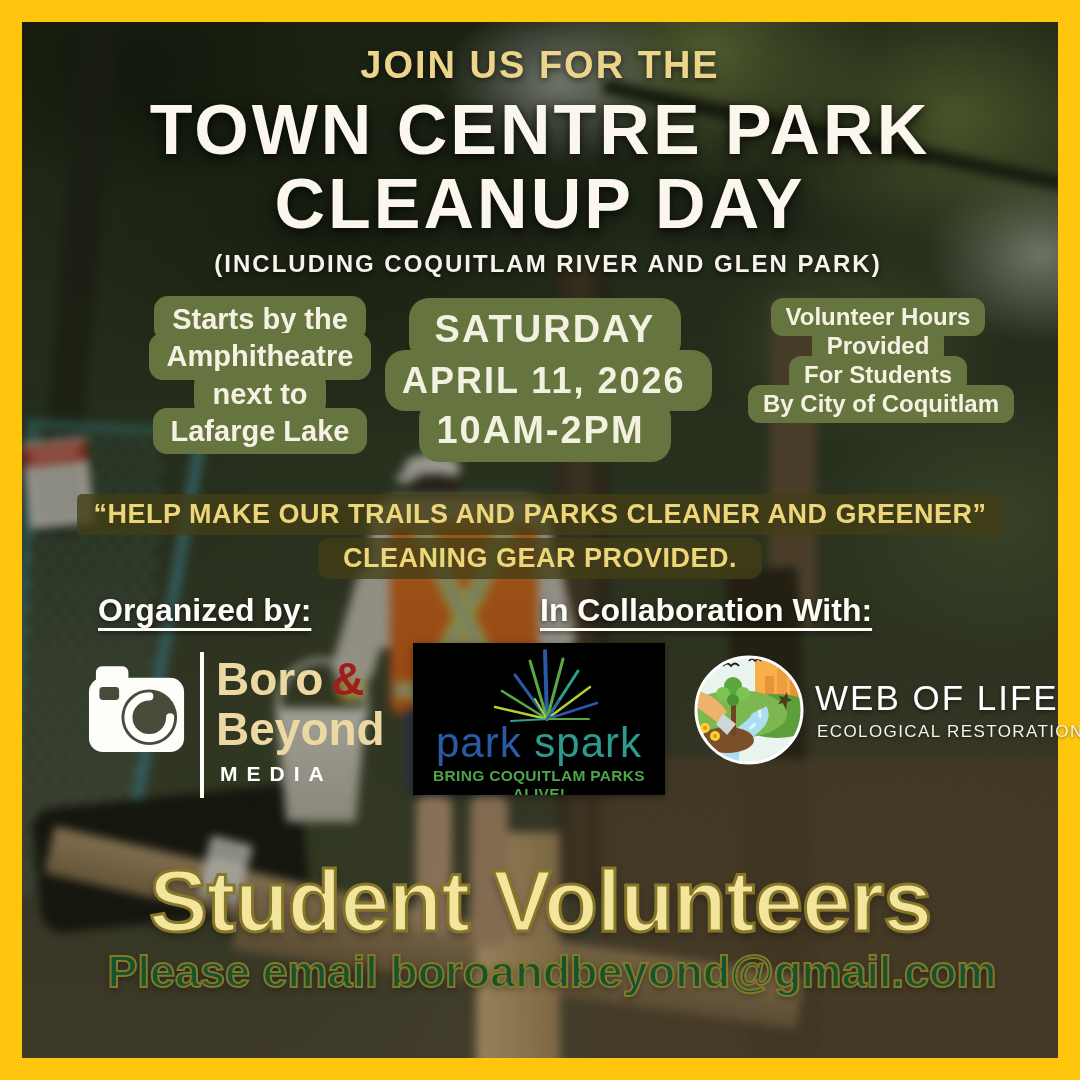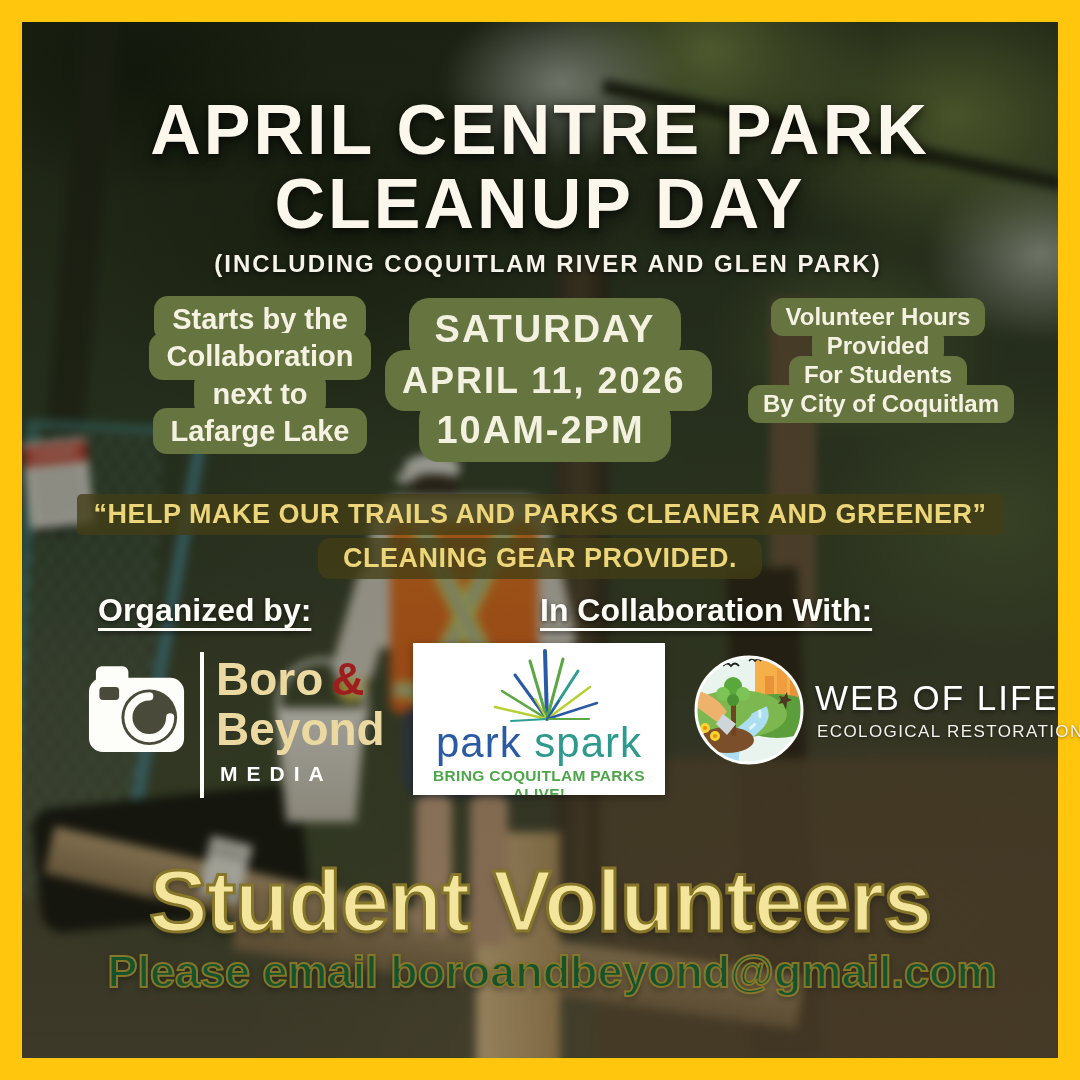--- a/index.html
+++ b/index.html
@@ -119,21 +119,21 @@
 
   
   .boro{position:absolute;left:82px;top:650px;width:280px;height:156px;}
   .boro .divider{position:absolute;left:118px;top:2px;width:4px;height:146px;background:#fdfdfa;}
   .boro .line1{position:absolute;left:134px;top:2px;font-size:46px;font-weight:bold;color:#ecd9a2;white-space:nowrap;}
   .boro .amp{color:#a01d1f;padding-left:8px;}
   .boro .line2{position:absolute;left:134px;top:52px;font-size:46px;font-weight:bold;color:#ecd9a2;}
   .boro .media{position:absolute;left:138px;top:112px;font-size:21px;font-weight:bold;letter-spacing:9px;color:#ffffff;}
 
   
-  .parkspark{position:absolute;left:413px;top:643px;width:252px;height:152px;background:#ffffff;
+  .parkspark{position:absolute;left:413px;top:643px;width:252px;height:152px;background:#000000;
     box-shadow:0 2px 8px rgba(0,0,0,.35);overflow:hidden;text-align:center;}
   .parkspark .burst{position:absolute;left:72px;top:2px;}
   .parkspark .wordmark{position:absolute;left:0;top:76px;width:100%;font-size:42px;letter-spacing:1px;}
   .parkspark .w-park{color:#2b5aa5;}
   .parkspark .w-spark{color:#2e9a8e;}
   .parkspark .tagline{position:absolute;left:0;top:124px;width:100%;font-size:15.5px;font-weight:bold;color:#4ea64a;letter-spacing:.3px;}
 
   
   .wol{position:absolute;left:693px;top:650px;width:330px;height:130px;}
   .wol .badge{position:absolute;left:0;top:4px;}
@@ -188,27 +188,28 @@
       <div class="shape shorts"></div>
       <div class="shape leg-1"></div>
       <div class="shape leg-2"></div>
       <div class="shape bucket-handle"></div>
       <div class="shape bucket"></div>
     </div>
     <div class="dim"></div>
   </div>
 
   <div class="content">
-    <div class="ctext title-line title1">APRIL CENTRE PARK</div>
+    <div class="ctext kicker">JOIN US FOR THE</div>
+    <div class="ctext title-line title1">TOWN CENTRE PARK</div>
     <div class="ctext title-line title2">CLEANUP DAY</div>
     <div class="ctext subtitle">(INCLUDING COQUITLAM RIVER AND GLEN PARK)</div>
 
     <div class="pillbox loc-box">
       <div class="pill-row"><span class="pill">Starts by the</span></div>
-      <div class="pill-row"><span class="pill">Collaboration</span></div>
+      <div class="pill-row"><span class="pill">Amphitheatre</span></div>
       <div class="pill-row"><span class="pill">next to</span></div>
       <div class="pill-row"><span class="pill">Lafarge Lake</span></div>
     </div>
 
     <div class="pillbox date-box">
       <div class="pill-row"><span class="pill">SATURDAY</span></div>
       <div class="pill-row"><span class="pill mid">APRIL 11, 2026</span></div>
       <div class="pill-row"><span class="pill">10AM-2PM</span></div>
     </div>
 

